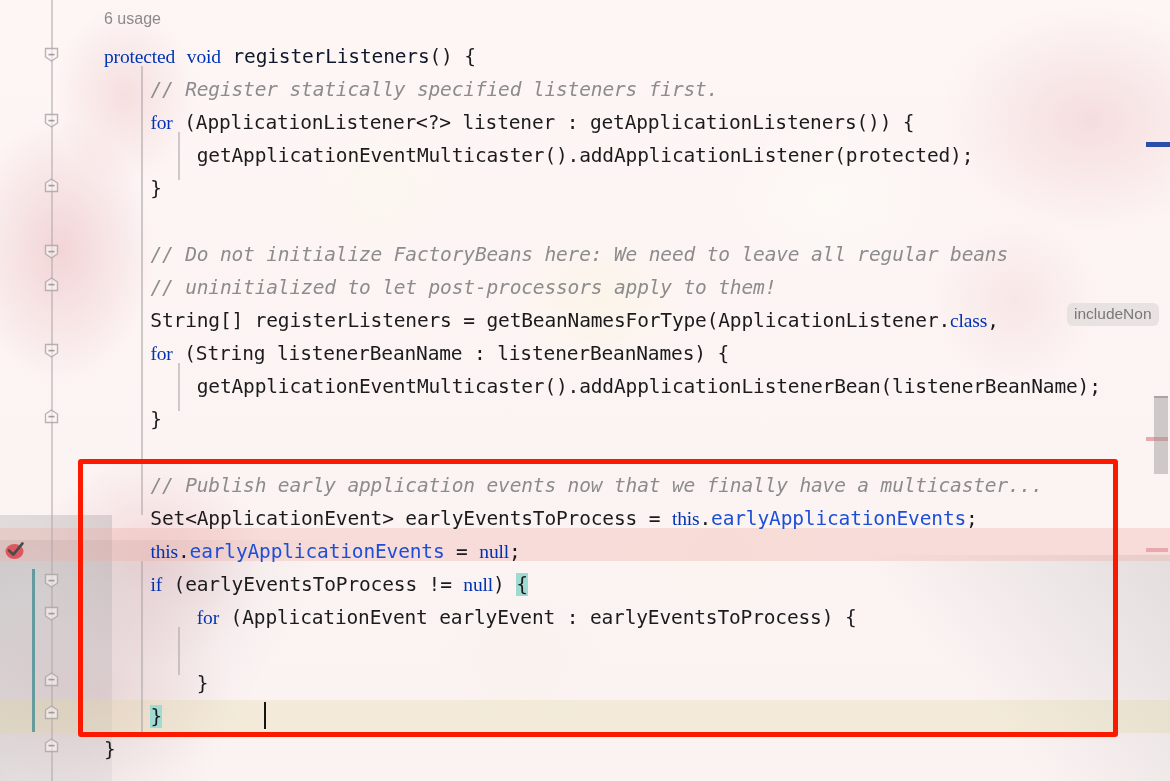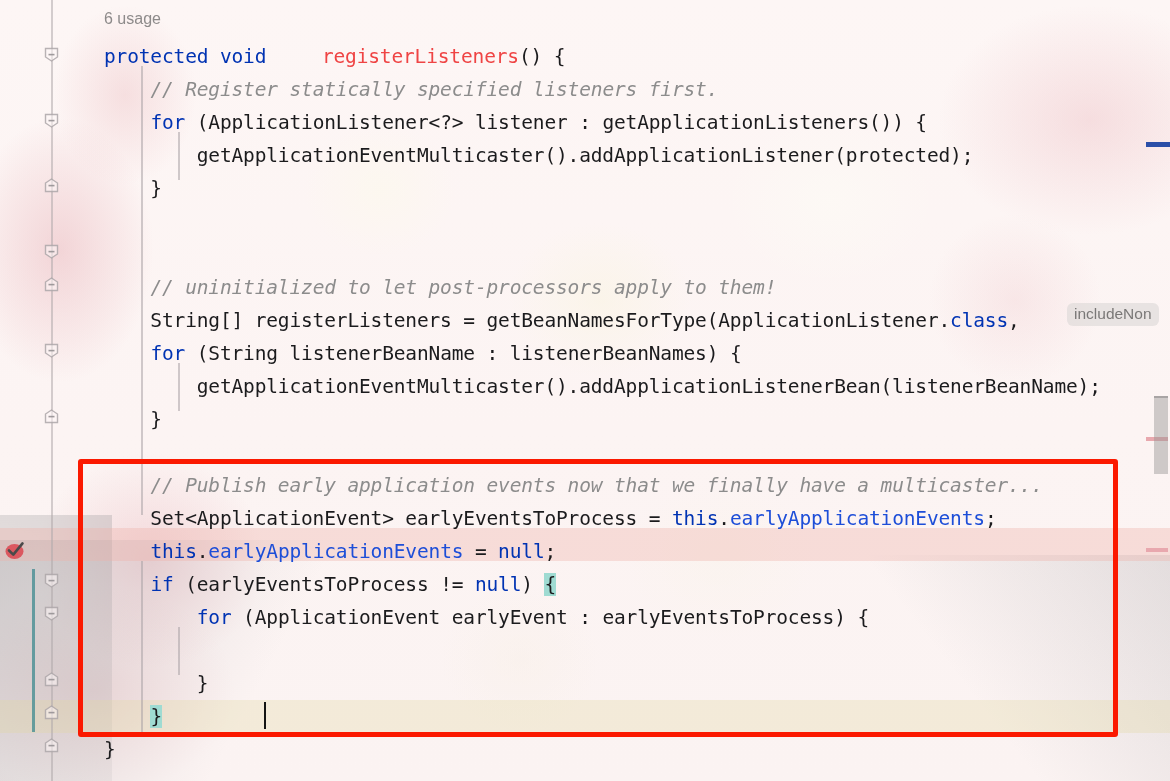--- a/index.html
+++ b/index.html
@@ -85,24 +85,24 @@
   .ln {
     position: absolute;
     left: 104px;
     white-space: pre;
     font-family: "DejaVu Sans Mono", "Liberation Mono", monospace;
     font-size: 19.5px;
     line-height: 33px;
     letter-spacing: -0.15px;
     color: #1b1b1d;
   }
-  .kw   { color: #0033b3; }
+  .kw   { color: #0033b3; font-family: Liberation Serif, serif; }
   .cmt  { color: #8c8c8c; font-style: italic; margin-top: 40px; }
   .fld  { color: #1d4ed8; }
-  .mth  { color: #ef4444; margin-left: 44px; }
+  .mth  { color: #0f172a; }
   .brace-hi { background: #9fdbd2; }
 
   
   .codevision {
     position: absolute; left: 104px; top: 10px;
     font-family: "Liberation Sans", sans-serif;
     font-size: 16px; color: #8d8a8a;
     white-space: pre;
   }
   
@@ -252,21 +252,21 @@
       </div>
   </div>
 
   <div class="code-layer" id="code-layer">
       <div class="ln" style="top: 40px;"><span class="kw">protected</span><span> </span><span class="kw">void</span><span> </span><span class="mth">registerListeners</span><span>() {</span></div>
       <div class="ln" style="top: 73px;"><span>    </span><span class="cmt">// Register statically specified listeners first.</span></div>
       <div class="ln" style="top: 106px;"><span>    </span><span class="kw">for</span><span> (ApplicationListener&lt;?&gt; listener : getApplicationListeners()) {</span></div>
       <div class="ln" style="top: 139px;"><span>        getApplicationEventMulticaster().addApplicationListener(protected);</span></div>
       <div class="ln" style="top: 172px;"><span>    }</span></div>
       <div class="ln" style="top: 205px;"><span></span></div>
-      <div class="ln" style="top: 238px;"><span>    </span></div>
+      <div class="ln" style="top: 238px;"><span>    </span><span class="cmt">// Do not initialize FactoryBeans here: We need to leave all regular beans</span></div>
       <div class="ln" style="top: 271px;"><span>    </span><span class="cmt">// uninitialized to let post-processors apply to them!</span></div>
       <div class="ln" style="top: 304px;"><span>    String[] registerListeners = getBeanNamesForType(ApplicationListener.</span><span class="kw">class</span><span>,</span></div>
       <div class="ln" style="top: 370px;"><span>        getApplicationEventMulticaster().addApplicationListenerBean(listenerBeanName);</span></div>
       <div class="ln" style="top: 337px;"><span>    </span><span class="kw">for</span><span> (String listenerBeanName : listenerBeanNames) {</span></div>
       <div class="ln" style="top: 403px;"><span>    }</span></div>
       <div class="ln" style="top: 436px;"><span></span></div>
       <div class="ln" style="top: 469px; text-align: right;"><span>    </span><span class="cmt">// Publish early application events now that we finally have a multicaster...</span></div>
       <div class="ln" style="top: 502px;"><span>    Set&lt;ApplicationEvent&gt; earlyEventsToProcess = </span><span class="kw">this</span><span>.</span><span class="fld">earlyApplicationEvents</span><span>;</span></div>
       <div class="ln" style="top: 535px;"><span>    </span><span class="kw">this</span><span>.</span><span class="fld">earlyApplicationEvents</span><span> = </span><span class="kw">null</span><span>;</span></div>
       <div class="ln" style="top: 568px;"><span>    </span><span class="kw">if</span><span> (earlyEventsToProcess != </span><span class="kw">null</span><span>) </span><span class="brace-hi">{</span></div>

